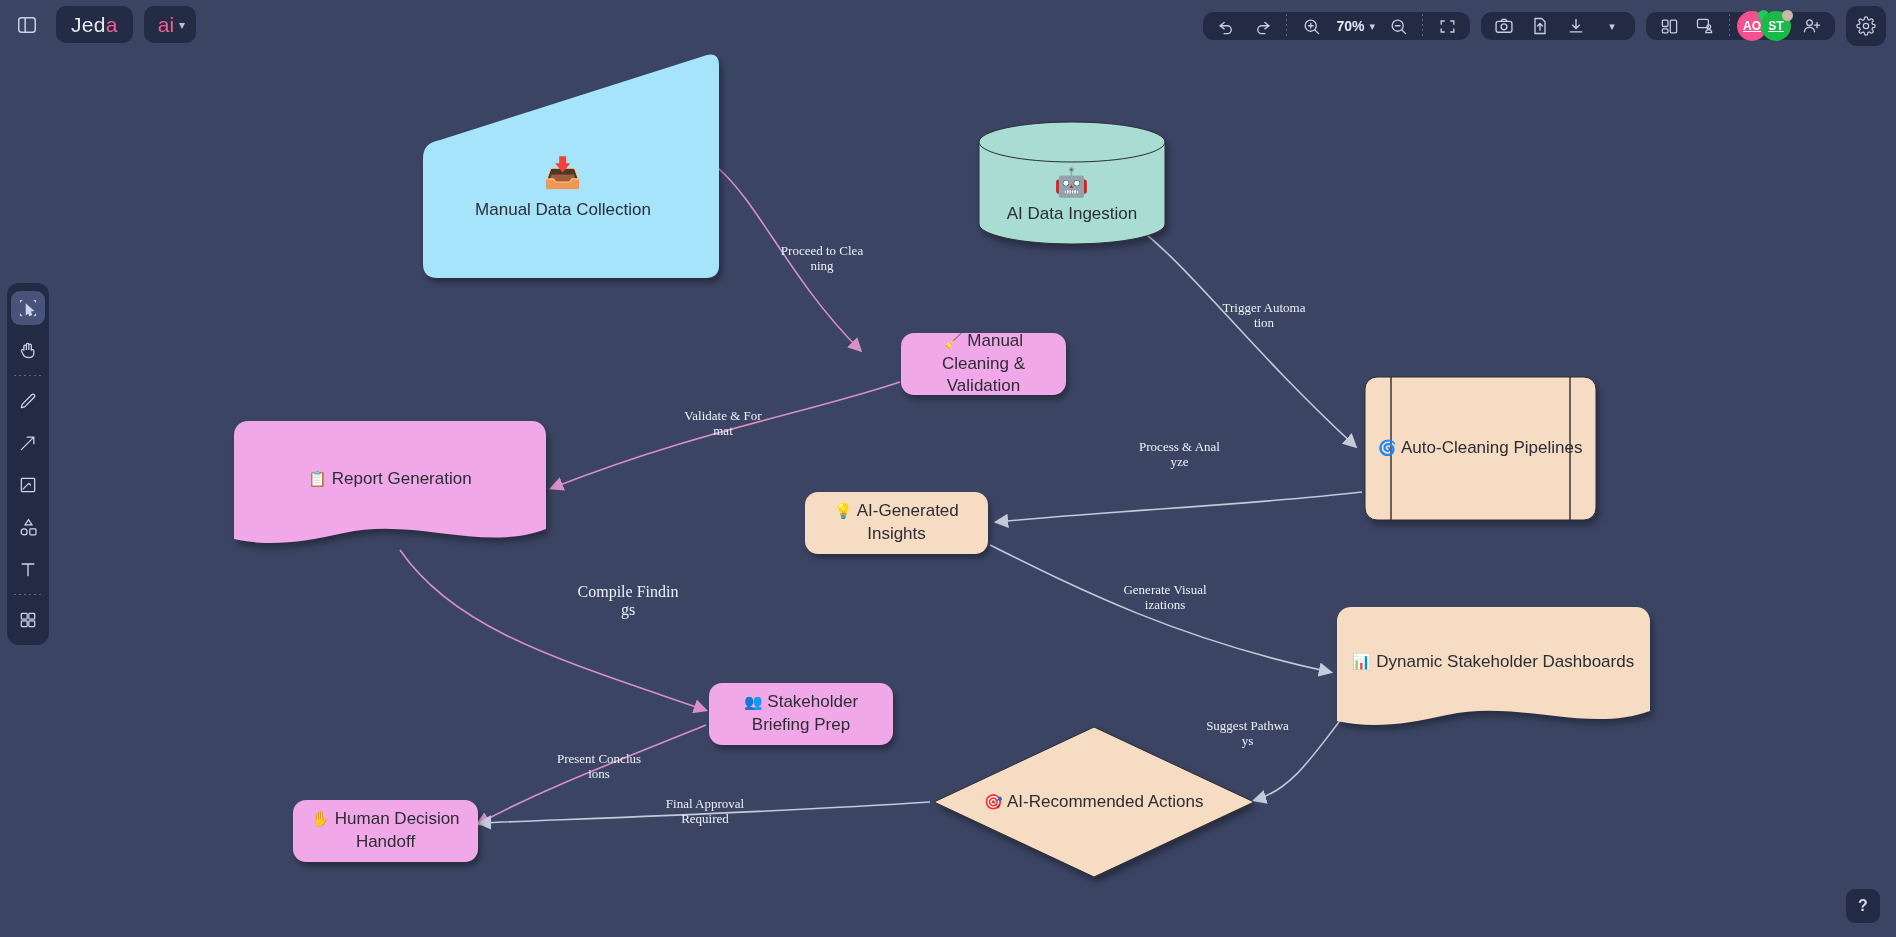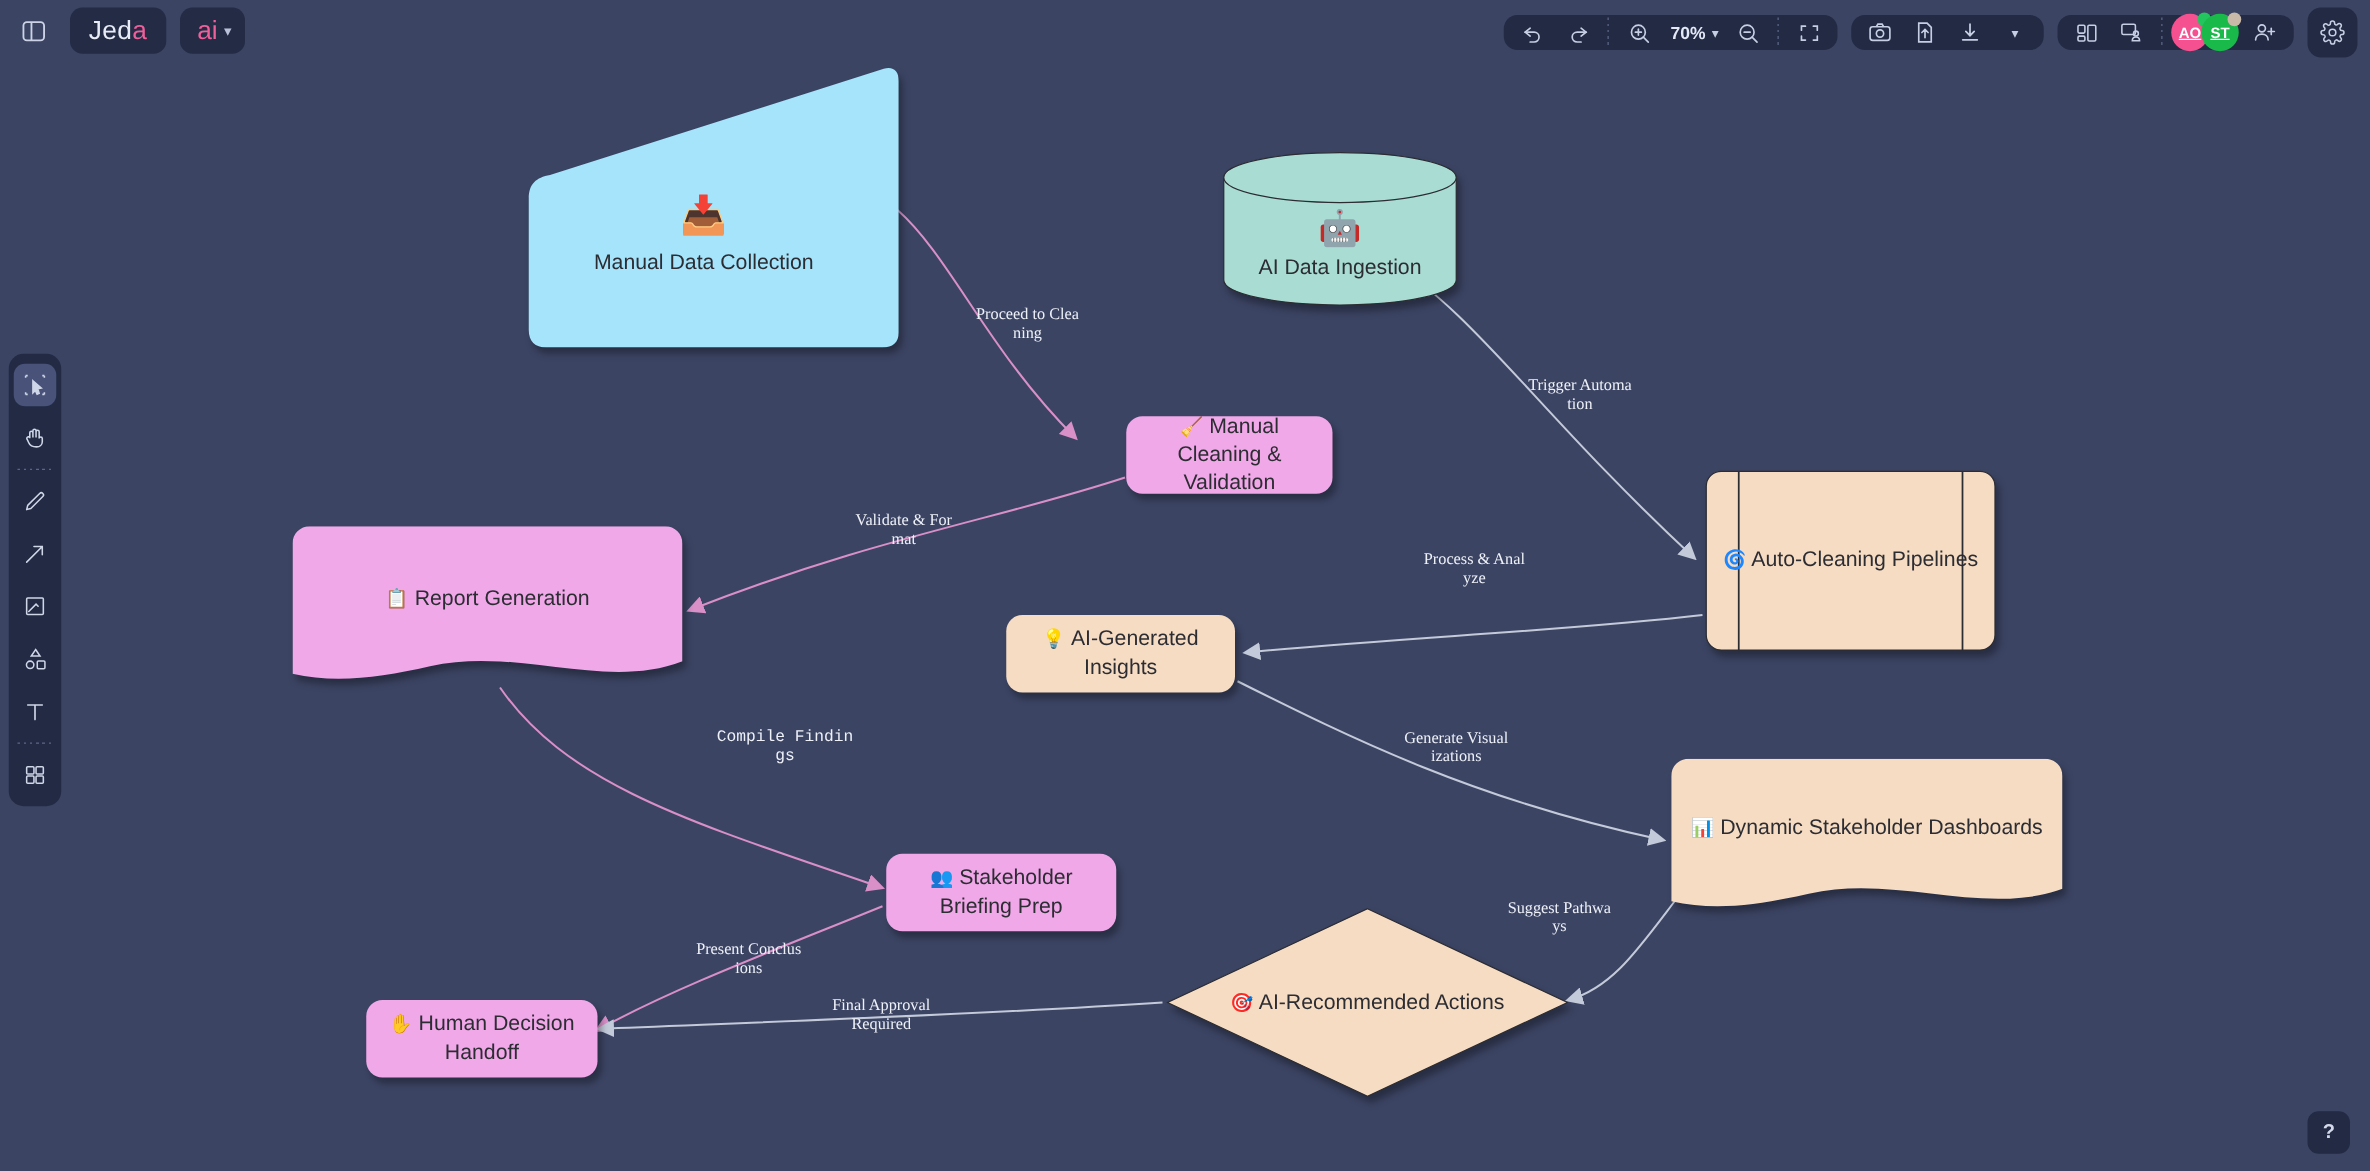--- a/index.html
+++ b/index.html
@@ -252,21 +252,21 @@
         <div>tion</div>
     </div>
     <div style="position:absolute;left:668px;top:409px;width:110px;text-align:center;font-family:'Liberation Serif',serif;font-size:13px;color:#eef1f8;line-height:1.15;">
       <div>Validate &amp; For</div>
         <div>mat</div>
     </div>
     <div style="position:absolute;left:1122px;top:440px;width:115px;text-align:center;font-family:'Liberation Serif',serif;font-size:13px;color:#eef1f8;line-height:1.15;">
       <div>Process &amp; Anal</div>
         <div>yze</div>
     </div>
-    <div style="position:absolute;left:573px;top:583px;width:110px;text-align:center;font-family:Liberation Mono, monospace;font-size:13px;color:#eef1f8;line-height:1.15;">
+    <div style="position:absolute;left:573px;top:583px;width:110px;text-align:center;font-family:Liberation Serif, serif;font-size:16px;color:#eef1f8;line-height:1.15;">
       <div>Compile Findin</div>
         <div>gs</div>
     </div>
     <div style="position:absolute;left:1105px;top:583px;width:120px;text-align:center;font-family:'Liberation Serif',serif;font-size:13px;color:#eef1f8;line-height:1.15;">
       <div>Generate Visual</div>
         <div>izations</div>
     </div>
     <div style="position:absolute;left:539px;top:752px;width:120px;text-align:center;font-family:'Liberation Serif',serif;font-size:13px;color:#eef1f8;line-height:1.15;">
       <div>Present Conclus</div>
         <div>ions</div>

